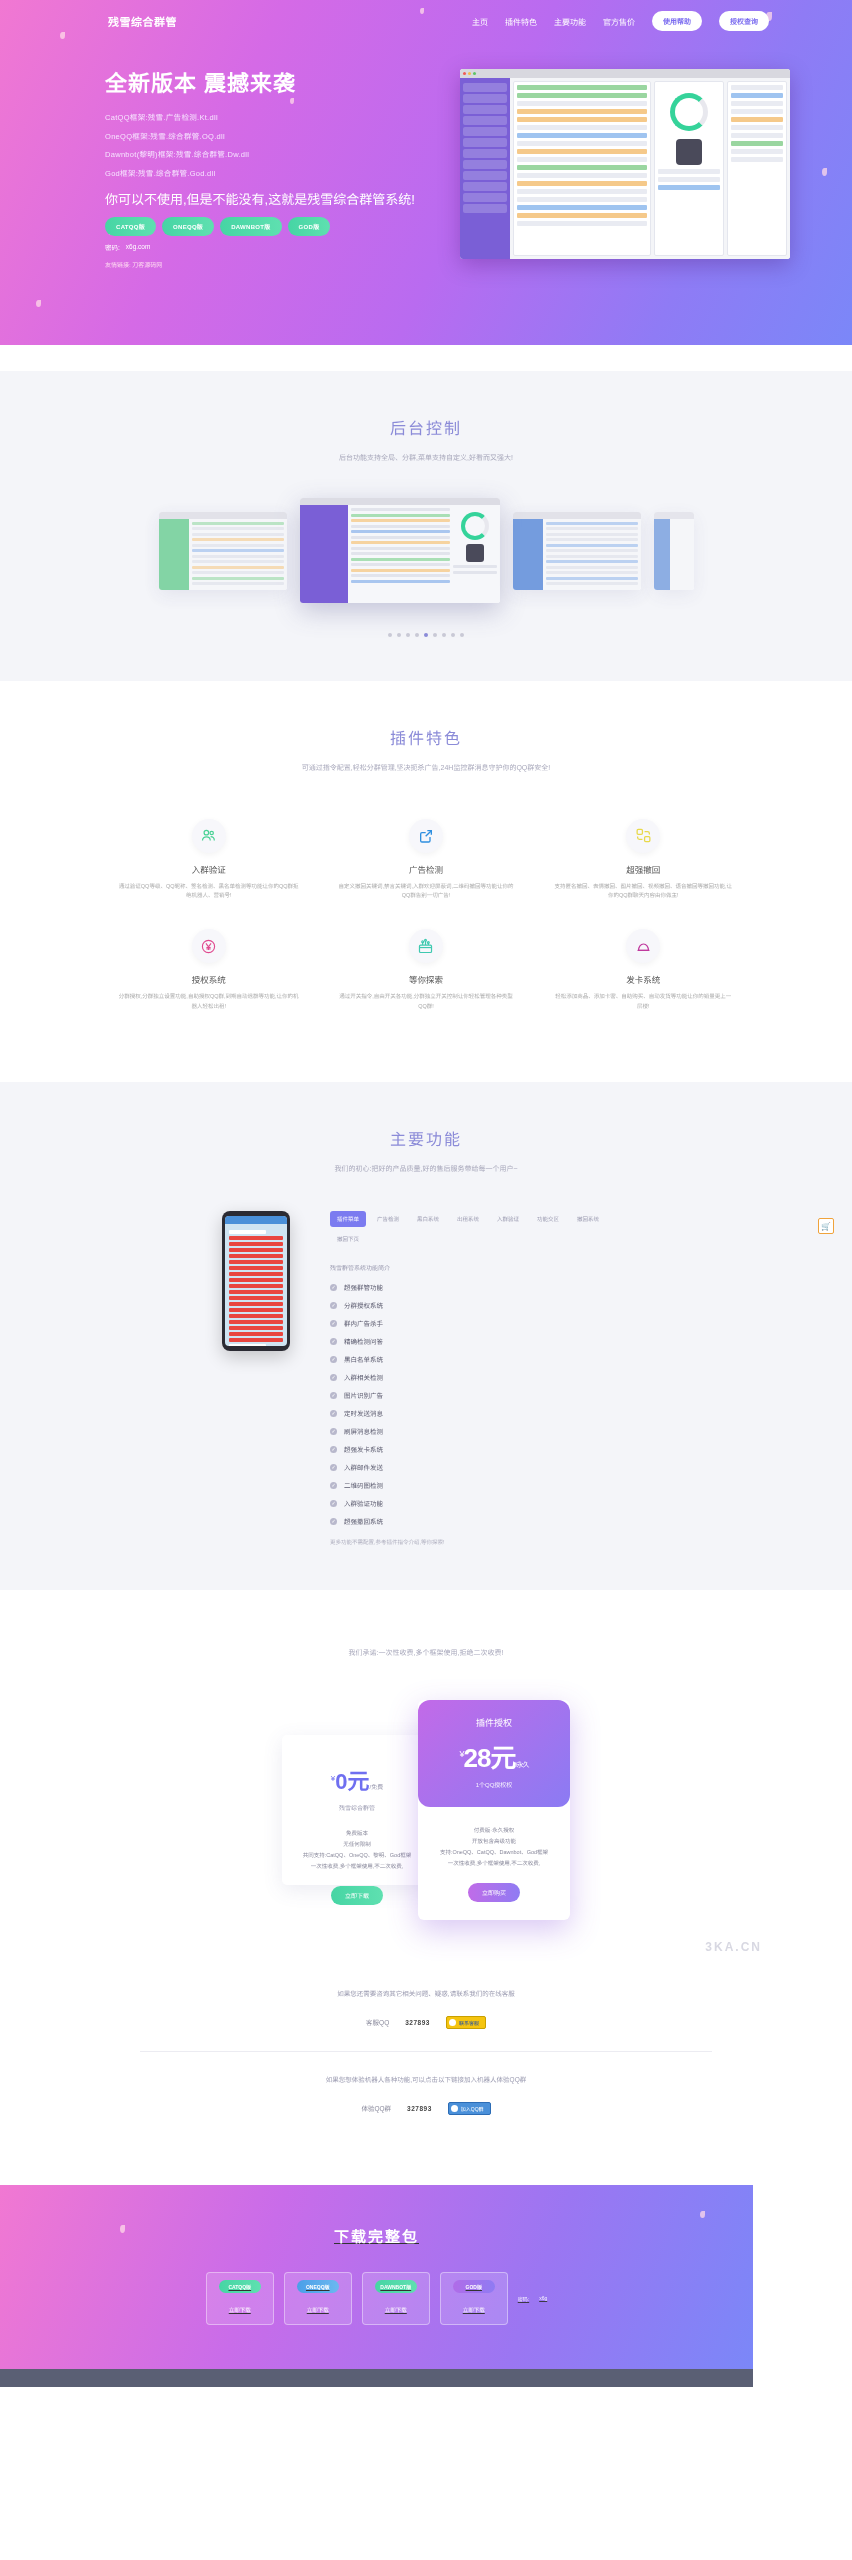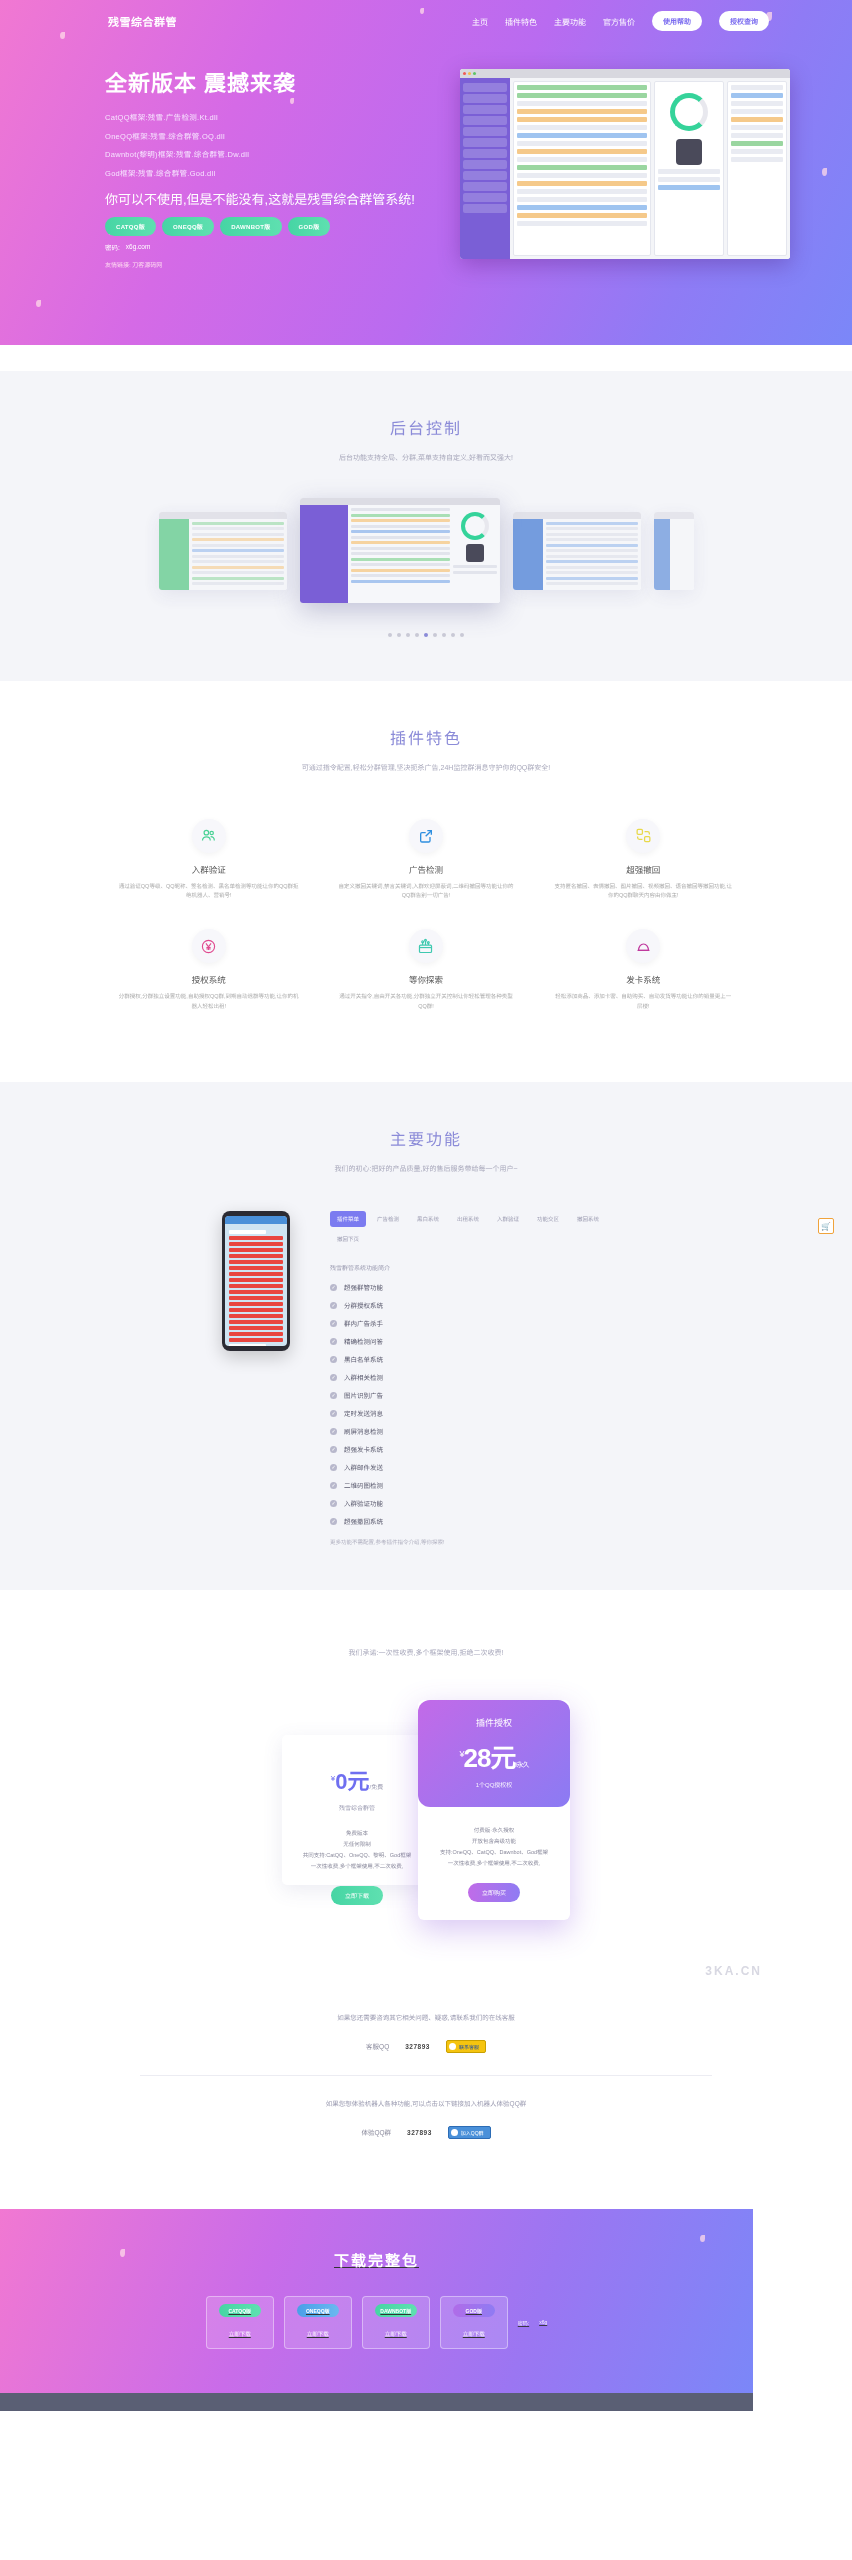--- a/index.html
+++ b/index.html
@@ -165,21 +165,21 @@
   .p-amount .cur { font-size: 8px; vertical-align: super; font-weight: normal; }
   .p-amount .per { font-size: 6px; color: #9a9ab0; font-weight: normal; }
   .p-sub { font-size: 6px; color: #9a9ab0; margin-top: 8px; }
   .p-feats { font-size: 5.5px; color: #8a8a9c; line-height: 2; margin-top: 16px; }
   .p-btn {
     display: inline-block; margin-top: 14px;
     background: linear-gradient(90deg,#46d5a4,#5fe0b0); color: #fff;
     border: none; border-radius: 12px; font-size: 6px; padding: 5px 14px; cursor: pointer;
   }
   .p-btn.purple { background: linear-gradient(90deg,#c06ce8,#8f7bf3); }
-  .watermark { text-align: right; padding-right: 90px; margin-top: 44px; color: #d8d8e2; font-size: 12px; letter-spacing: 2px; font-weight: bold;}
+  .watermark { text-align: right; padding-right: 90px; margin-top: 20px; color: #d8d8e2; font-size: 12px; letter-spacing: 2px; font-weight: bold;}
 
   
   .contact { padding: 34px 0 26px 0; text-align: center; }
   .ct-text { font-size: 6.5px; color: #9a9ab0; }
   .ct-row { display: flex; justify-content: center; align-items: center; gap: 16px; margin-top: 18px; font-size: 6.5px; color:#8a8a9c; }
   .ct-num { font-weight: bold; color: #444; letter-spacing: .5px; }
   .qq-badge { background: #f5c40f; border:1px solid #c9a000; border-radius:2px; font-size:5px; color:#1f4fa8; padding: 2px 6px 2px 12px; position:relative;}
   .qq-badge.blue { background: #4a90d9; border-color:#2c6cb5; color:#fff; }
   .qq-badge:before { content:''; position:absolute; left:2px; top:2px; width:7px;height:7px;border-radius:50%;background:#fff; }
   .divider { height: 1px; background: #ececf2; margin: 22px 140px; }

